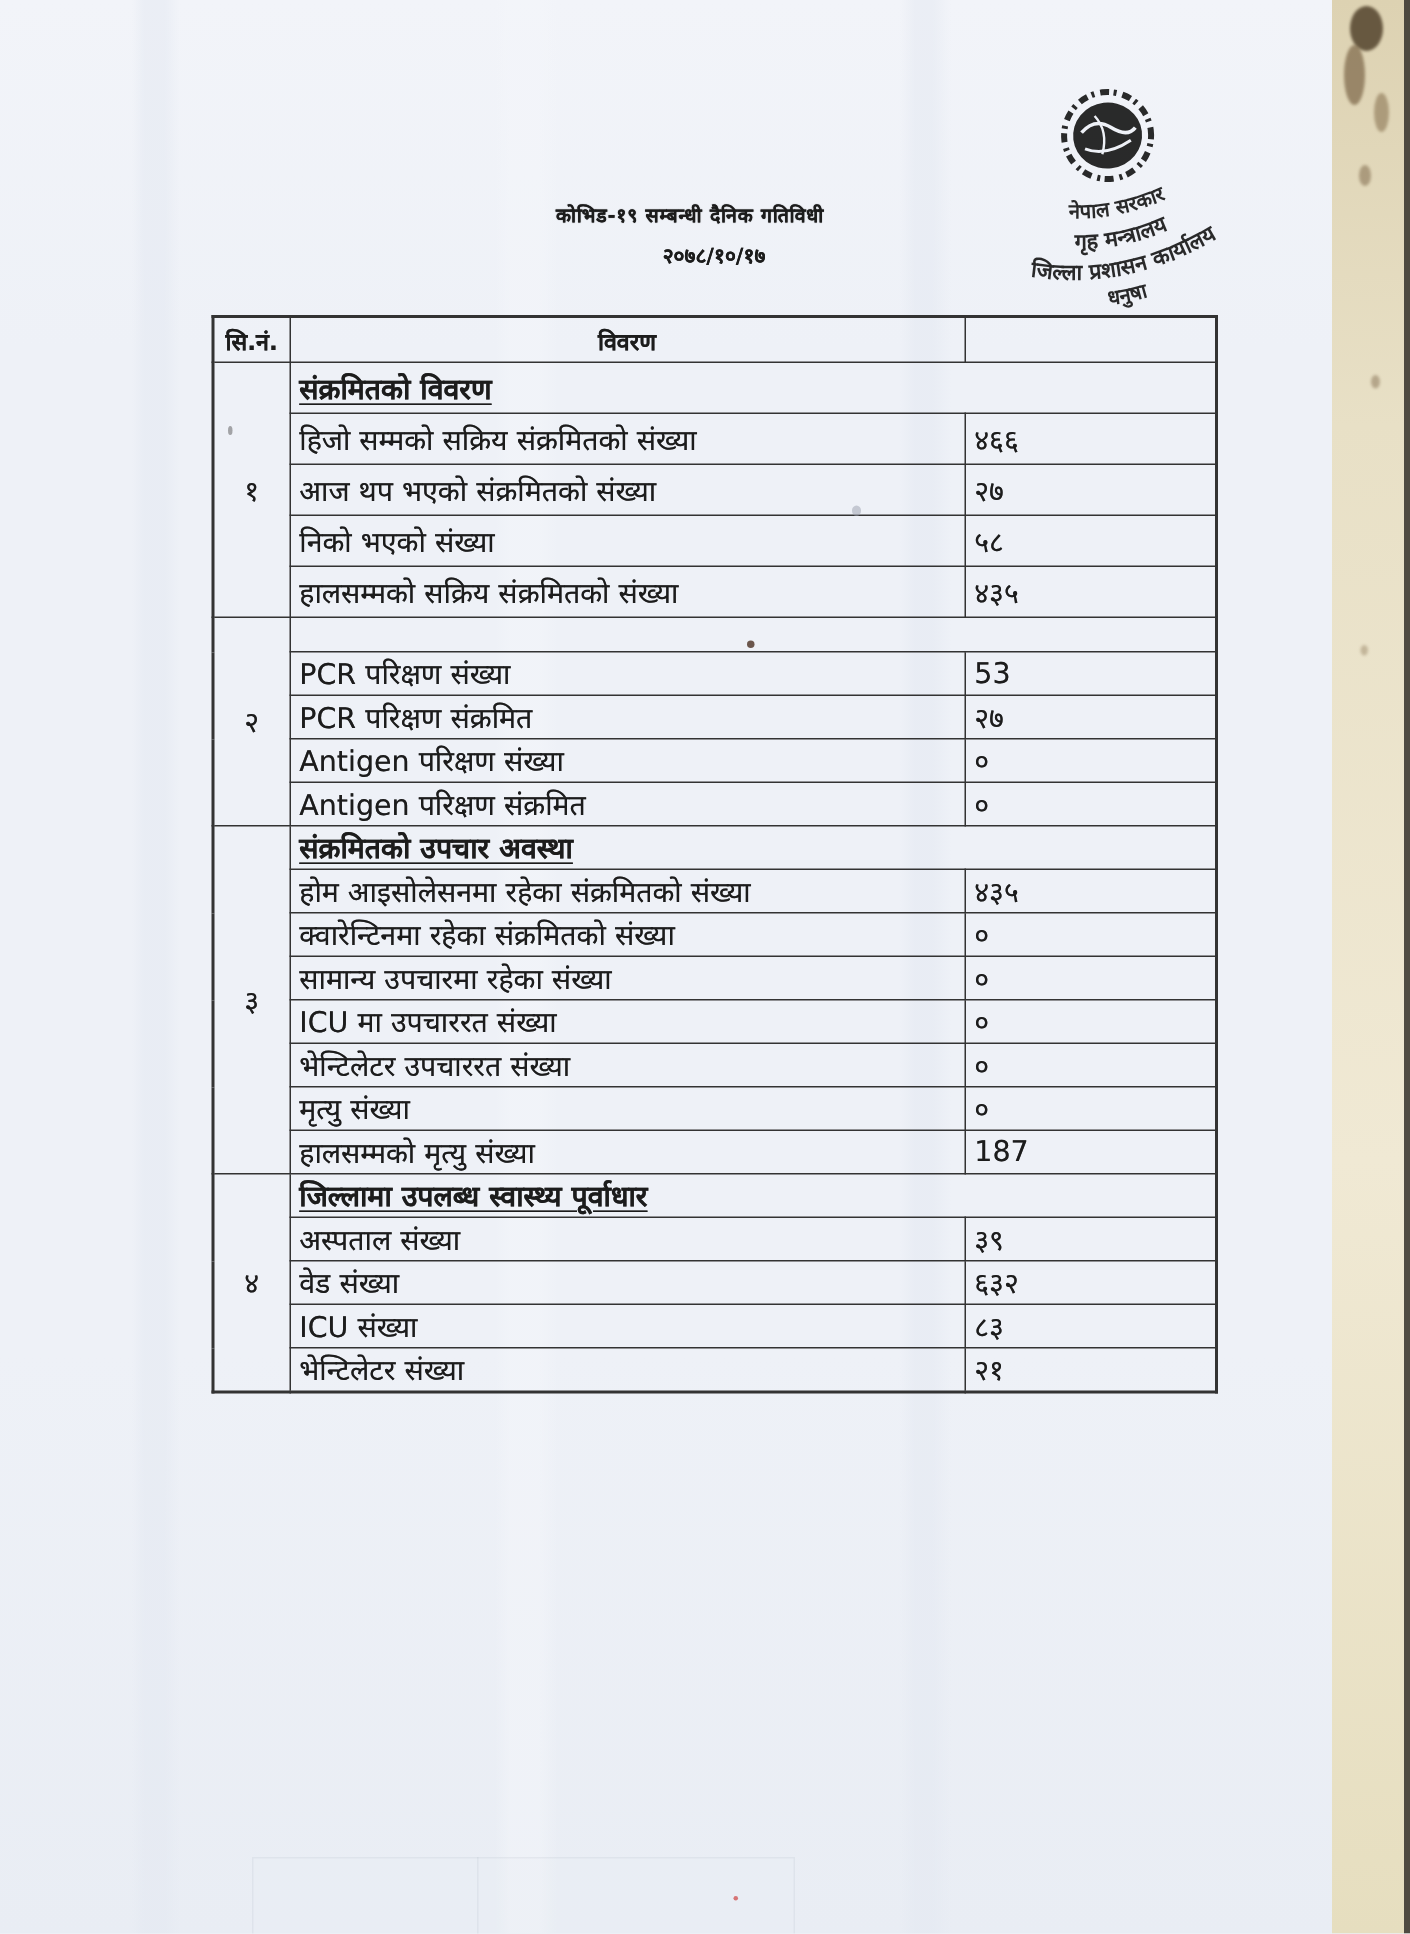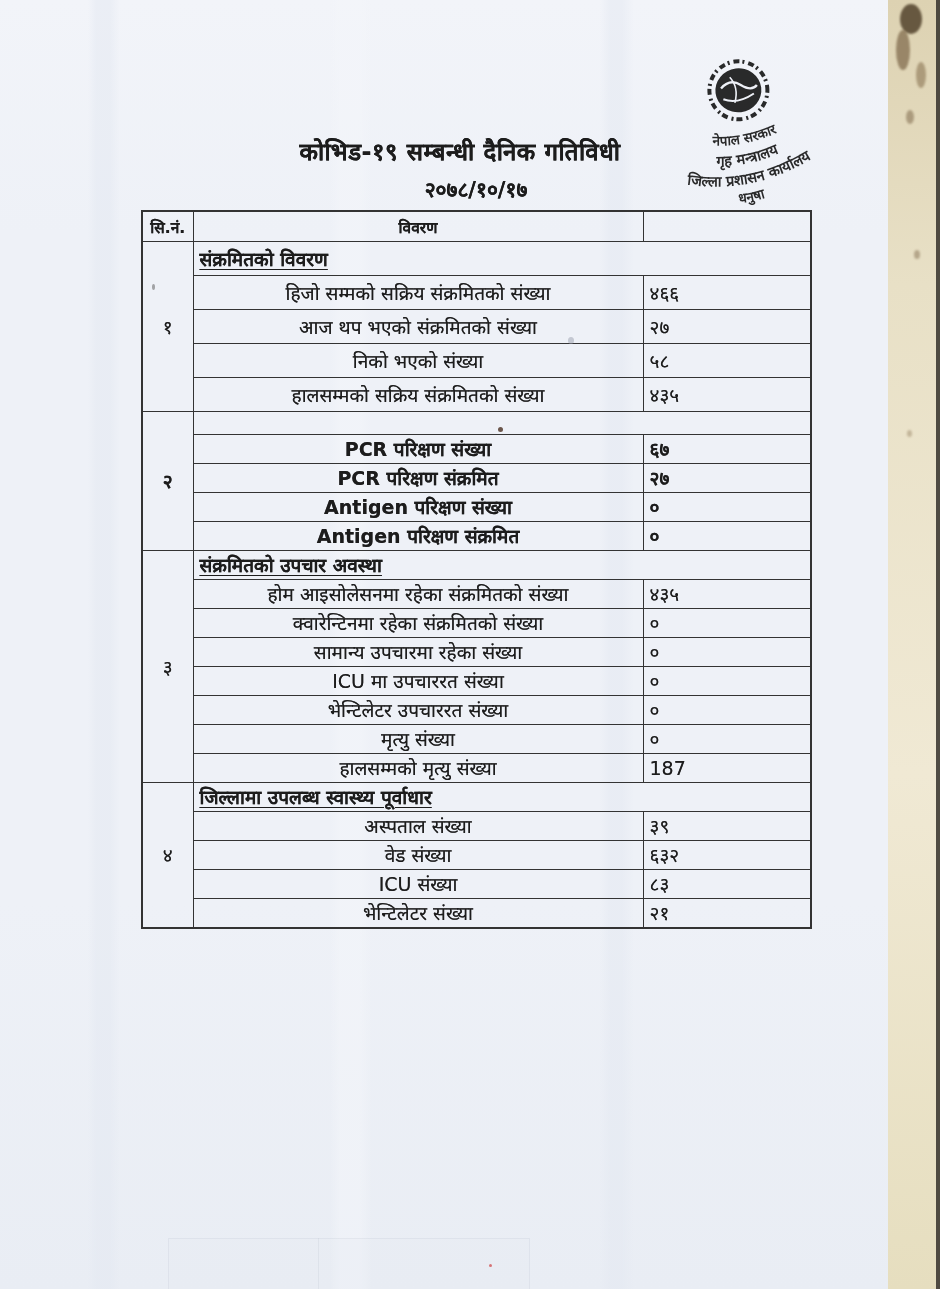--- a/index.html
+++ b/index.html
@@ -29,45 +29,45 @@
   .grime{position:absolute;border-radius:50%;filter:blur(1px);}
   .g1{right:18px;top:4px;width:22px;height:30px;background:#4a3a24;opacity:.8;}
   .g2{right:30px;top:30px;width:14px;height:40px;background:#6b5335;opacity:.6;}
   .g3{right:14px;top:62px;width:10px;height:26px;background:#7a6240;opacity:.5;}
   .g4{right:26px;top:110px;width:8px;height:14px;background:#6b5335;opacity:.45;}
   .g5{right:20px;top:250px;width:6px;height:9px;background:#6b5335;opacity:.4;}
   .g6{right:28px;top:430px;width:5px;height:7px;background:#7a6240;opacity:.35;}
   .speck{position:absolute;border-radius:50%;}
 
   .title-block{position:absolute;left:0;top:134px;width:920px;text-align:center;color:var(--ink);}
-  .doc-title{font-size:24px;font-weight:bold;letter-spacing:.5px;text-shadow:0 0 .5px var(--ink);}
-  .doc-date{font-size:21px;font-weight:bold;margin-top:8px;transform:translateX(16px);text-shadow:0 0 .4px var(--ink);}
+  .doc-title{font-size:13px;font-weight:bold;letter-spacing:.5px;text-shadow:0 0 .5px var(--ink);}
+  .doc-date{font-size:14px;font-weight:bold;margin-top:8px;transform:translateX(16px);text-shadow:0 0 .4px var(--ink);}
 
   .stamp{position:absolute;left:648px;top:56px;width:192px;height:160px;transform:rotate(-7deg);opacity:.92;}
   .stamp text{font-family:"DejaVu Sans",sans-serif;font-weight:bold;fill:var(--stamp-ink);}
 
   table.report{
     position:absolute;left:141px;top:210px;width:669px;
     border-collapse:collapse;table-layout:fixed;color:var(--ink);
   }
   table.report col.c-sn{width:51px;}
   table.report col.c-desc{width:450px;}
   table.report col.c-val{width:168px;}
   table.report th, table.report td{
     border:1.6px solid var(--border);
     padding:1px 6px;font-size:19px;vertical-align:middle;
     text-shadow:0 0 .4px rgba(20,20,20,.65);
   }
   table.report{border:2.2px solid var(--border);}
   table.report thead th{height:27px;font-size:15.5px;font-weight:bold;text-align:center;}
   td.sn-cell{text-align:center;font-size:16px;}
-  td.desc-cell{text-align:center;padding-left:11px;margin-left:32px;}
+  td.desc-cell{text-align:left;padding-left:11px;margin-left:32px;}
   td.value-cell{text-align:left;}
   tr.h-g0 td{height:31px;}
-  tr.h-g1 td{height:24px;font-weight:bold;}
+  tr.h-g1 td{height:24px;}
   tr.h-g2 td{height:26px;}
   tr.h-g3 td{height:26px;}
   tr.spacer-row td{height:20px;}
   td.section-cell{font-weight:bold;text-decoration:underline;text-underline-offset:3px;
     text-decoration-thickness:1.4px;padding-left:11px;font-size:15.5px;}
   .ghost-box{
     position:absolute;left:168px;top:1238px;width:360px;height:58px;
     border:1px solid #aeb6c4;opacity:.18;background:#e7ebf2;
   }
   .ghost-col{position:absolute;left:318px;top:1238px;width:1px;height:58px;background:#aeb6c4;opacity:.18;}
@@ -145,21 +145,21 @@
       <tr class="h-g0">
         <td class="desc-cell">हालसम्मको सक्रिय संक्रमितको संख्या</td>
         <td class="value-cell">४३५</td>
       </tr>
       <tr class="h-g1 spacer-row">
         <td rowspan="5" class="sn-cell">२</td>
         <td colspan="2" class="desc-cell"></td>
       </tr>
       <tr class="h-g1">
         <td class="desc-cell">PCR परिक्षण संख्या</td>
-        <td class="value-cell">६७</td>
+        <td class="value-cell">53</td>
       </tr>
       <tr class="h-g1">
         <td class="desc-cell">PCR परिक्षण संक्रमित</td>
         <td class="value-cell">२७</td>
       </tr>
       <tr class="h-g1">
         <td class="desc-cell">Antigen परिक्षण संख्या</td>
         <td class="value-cell">०</td>
       </tr>
       <tr class="h-g1">

